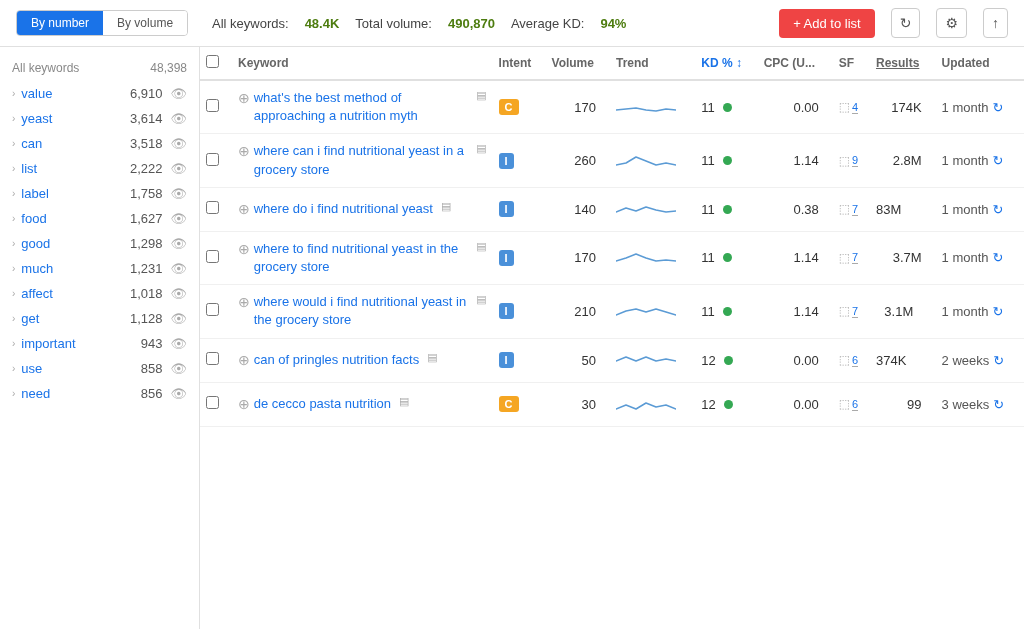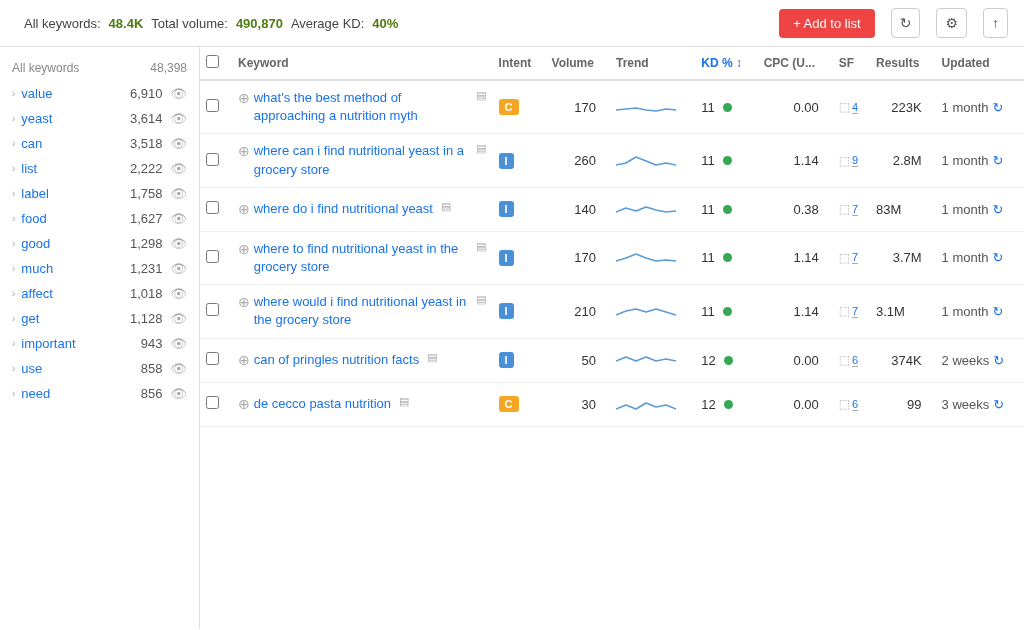--- a/index.html
+++ b/index.html
@@ -4,21 +4,21 @@
   <style>
     * { box-sizing: border-box; margin: 0; padding: 0; }
     body { font-family: -apple-system, BlinkMacSystemFont, 'Segoe UI', Arial, sans-serif; font-size: 13px; background: #fff; color: #333; width: 1024px; height: 630px; overflow: hidden; }
 
     .top-bar {
       display: flex; align-items: center; padding: 8px 16px; border-bottom: 1px solid #e0e0e0; gap: 16px; background: #fff;
     }
     .toggle-group { display: flex; border: 1px solid #ccc; border-radius: 4px; overflow: hidden; }
     .toggle-btn { padding: 5px 14px; cursor: pointer; background: #fff; border: none; font-size: 12px; color: #555; }
     .toggle-btn.active { background: #1a73e8; color: #fff; }
-    .stats { display: flex; gap: 8px; align-items: center; font-size: 13px; color: #444; margin-left: 8px; justify-content: center; }
+    .stats { display: flex; gap: 16px; align-items: center; font-size: 13px; color: #444; margin-left: 8px; justify-content: center; }
     .stats strong { color: #4d7c0f; }
     .spacer { flex: 1; }
     .add-list-btn { background: #ef4444; color: #fff; border: none; border-radius: 4px; padding: 7px 14px; font-size: 13px; cursor: pointer; display: flex; align-items: center; gap: 4px; }
     .icon-btn { background: none; border: 1px solid #ccc; border-radius: 4px; padding: 6px 8px; cursor: pointer; color: #555; font-size: 14px; }
 
     .main-layout { display: flex; height: calc(630px - 48px); }
 
     .sidebar { width: 200px; border-right: 1px solid #e0e0e0; overflow-y: auto; padding: 8px 0; flex-shrink: 0; }
     .sidebar-header { display: flex; justify-content: space-between; padding: 6px 12px; font-size: 12px; color: #888; text-align: right; }
     .sidebar-item { display: flex; align-items: center; padding: 5px 12px; cursor: pointer; gap: 4px; }
@@ -58,27 +58,31 @@
 
     .kd-cell { display: flex; align-items: center; gap: 4px; }
 
     ::-webkit-scrollbar { width: 6px; height: 6px; }
     ::-webkit-scrollbar-thumb { background: #ccc; border-radius: 3px; }
   </style>
 </head>
 <body>
 
 <div class="top-bar">
+  <div class="toggle-group">
+    <button class="toggle-btn active">By number</button>
+    <button class="toggle-btn">By volume</button>
+  </div>
   <div class="stats">
     <span>All keywords:</span>
     <strong>48.4K</strong>
     <span>Total volume:</span>
     <strong>490,870</strong>
     <span>Average KD:</span>
-    <strong>40%</strong>
+    <strong>94%</strong>
   </div>
   <div class="spacer"></div>
   <button class="add-list-btn">+ Add to list</button>
   <button class="icon-btn" title="Refresh">↻</button>
   <button class="icon-btn" title="Settings">⚙</button>
   <button class="icon-btn" title="Export">↑</button>
 </div>
 
 <div class="main-layout">
 
@@ -176,21 +180,21 @@
           <th class="checkbox-cell">
             <input type="checkbox" style="">
           </th>
           <th style="cursor:pointer;">Keyword</th>
           <th style="cursor:pointer;">Intent</th>
           <th style="cursor:pointer;">Volume</th>
           <th style="cursor:pointer;">Trend</th>
           <th class="sorted" style="cursor:pointer;">KD % ↕</th>
           <th style="cursor:pointer;">CPC (U...</th>
           <th style="cursor:pointer;">SF</th>
-          <th style="cursor:pointer;">Results</th>
+          <th style="cursor:pointer;text-decoration:underline;">Results</th>
           <th style="cursor:pointer;">Updated</th>
         </tr>
       </thead>
       <tbody id="table-body">
           <tr>
     <td class="checkbox-cell">
       <input type="checkbox" style="">
     </td>
     <td class="keyword-cell">
       <div class="kw-text">
@@ -214,21 +218,21 @@
         <span class="green-dot"></span>
       </div>
     </td>
     <td style="text-align:right; padding-right:14px;">0.00</td>
     <td>
       <div class="sf-cell">
         <span style="color:#aaa; font-size:12px;">⬚</span>
         <span class="sf-num" style="cursor:pointer;">4</span>
       </div>
     </td>
-    <td style="text-align:right; padding-right:14px;">223K</td>
+    <td style="text-align:right; padding-right:14px;">174K</td>
     <td>
       <div class="updated-cell">
         <span>1 month</span>
         <span class="refresh-icon">↻</span>
       </div>
     </td>
   </tr>
           <tr>
     <td class="checkbox-cell">
       <input type="checkbox" style="">
@@ -378,21 +382,21 @@
         <span class="green-dot"></span>
       </div>
     </td>
     <td style="text-align:right; padding-right:14px;">1.14</td>
     <td>
       <div class="sf-cell">
         <span style="color:#aaa; font-size:12px;">⬚</span>
         <span class="sf-num" style="cursor:pointer;">7</span>
       </div>
     </td>
-    <td style="text-align:left; padding-right:14px;">3.1M</td>
+    <td style="text-align:center; padding-right:14px;">3.1M</td>
     <td>
       <div class="updated-cell">
         <span>1 month</span>
         <span class="refresh-icon">↻</span>
       </div>
     </td>
   </tr>
           <tr>
     <td class="checkbox-cell">
       <input type="checkbox" style="">
@@ -419,21 +423,21 @@
         <span class="green-dot"></span>
       </div>
     </td>
     <td style="text-align:right; padding-right:14px;">0.00</td>
     <td>
       <div class="sf-cell">
         <span style="color:#aaa; font-size:12px;">⬚</span>
         <span class="sf-num" style="cursor:pointer;">6</span>
       </div>
     </td>
-    <td style="text-align:right; padding-right:14px;">374K</td>
+    <td style="text-align:left; padding-right:14px;">374K</td>
     <td>
       <div class="updated-cell">
         <span>2 weeks</span>
         <span class="refresh-icon">↻</span>
       </div>
     </td>
   </tr>
           <tr>
     <td class="checkbox-cell">
       <input type="checkbox" style="">

